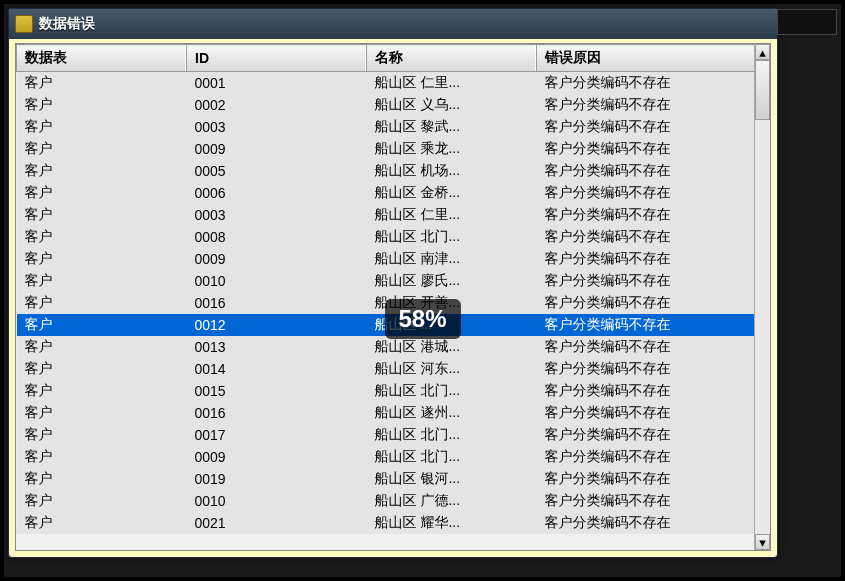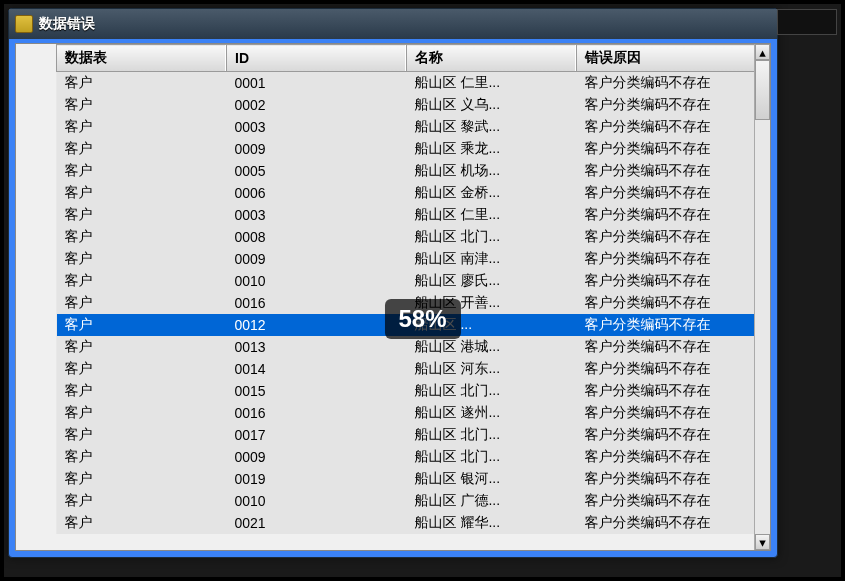--- a/index.html
+++ b/index.html
@@ -13,21 +13,21 @@
     width: 845px;
     height: 581px;
     position: relative;
   }
   .window {
     position: absolute;
     left: 8px;
     top: 8px;
     width: 770px;
     height: 550px;
-    background: #3b82f6;
+    background: #fef9c3;
     border: 1px solid #1a2a3a;
     border-radius: 4px;
     box-shadow: 0 0 10px rgba(0,0,0,0.5);
   }
   .titlebar {
     height: 30px;
     background: linear-gradient(#4a5a6a, #2a3a4a);
     display: flex;
     align-items: center;
     padding: 0 6px;
@@ -52,21 +52,20 @@
     top: 34px;
     bottom: 6px;
     background: #f0f0f0;
     border: 1px solid #888;
     overflow: hidden;
   }
   table {
     width: 100%;
     border-collapse: collapse;
     background: #e8e8e8;
-    margin-left: 40px;
   }
   thead th {
     background: linear-gradient(#f8f8f8, #d8d8d8);
     border: 1px solid #9a9a9a;
     padding: 4px 8px;
     text-align: left;
     font-weight: bold;
     font-size: 14px;
     color: #000;
     position: relative;

